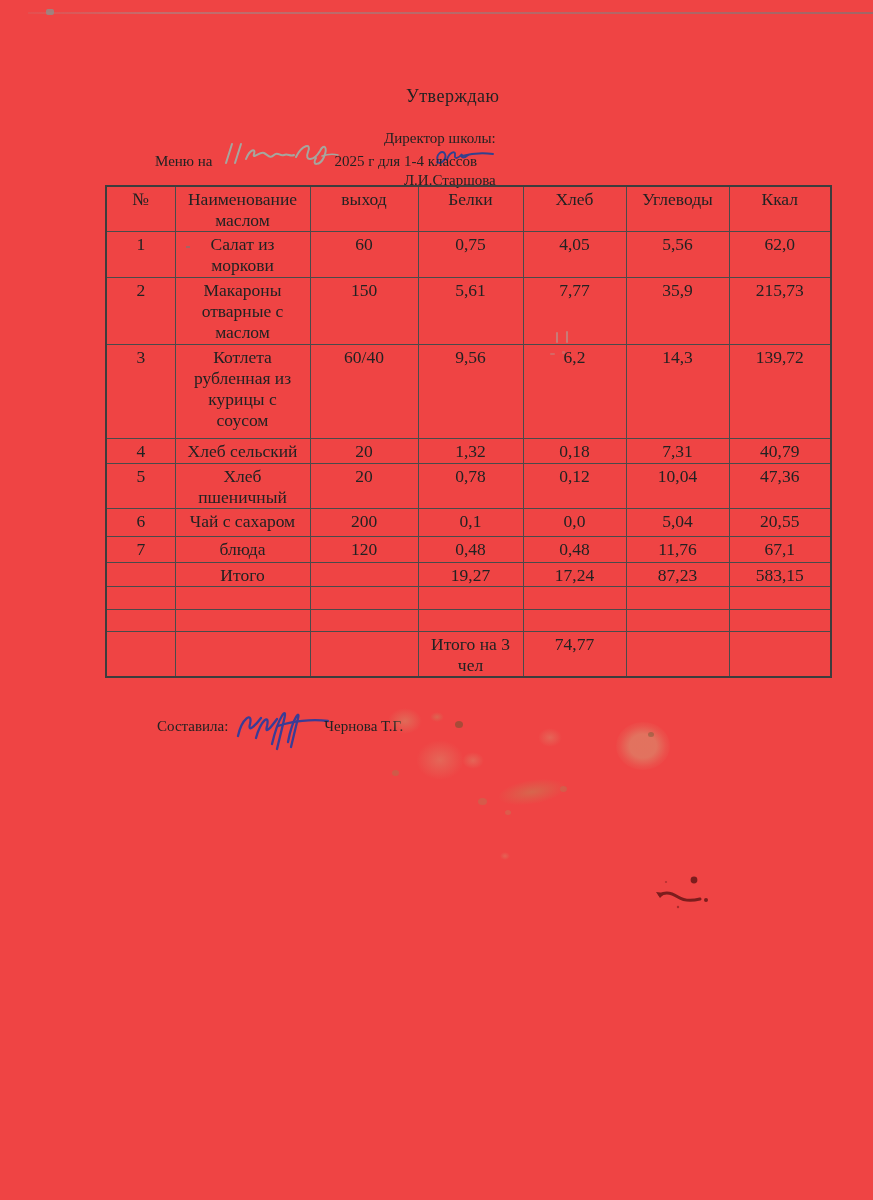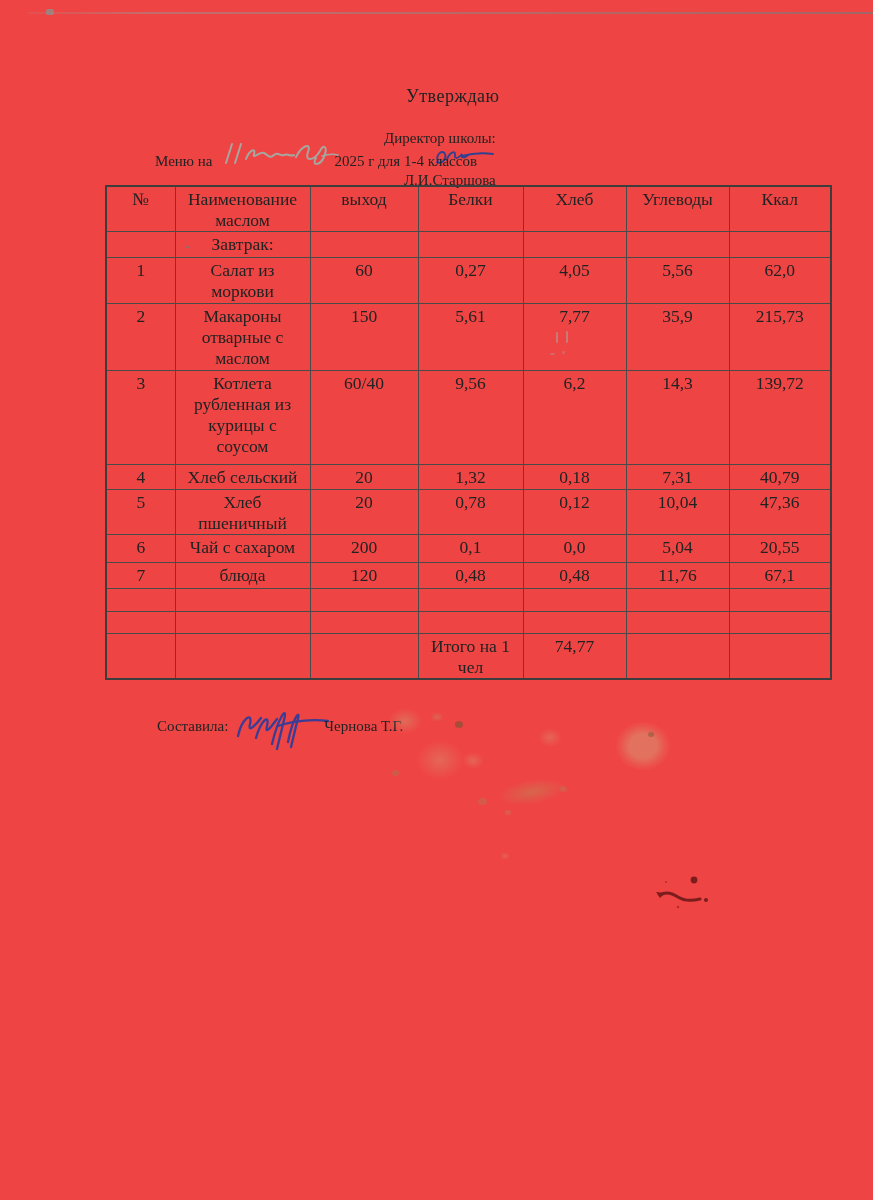--- a/index.html
+++ b/index.html
@@ -112,35 +112,26 @@
         <th>Наименование
 маслом</th>
         <th>выход</th>
         <th>Белки</th>
         <th>Хлеб</th>
         <th>Углеводы</th>
         <th>Ккал</th>
       </tr>
     </thead>
     <tbody>
-      <tr style="height:26px">
-        <td></td>
-        <td>Завтрак:</td>
-        <td></td>
-        <td></td>
-        <td></td>
-        <td></td>
-        <td></td>
-      </tr>
       <tr style="height:46px">
         <td>1</td>
         <td>Салат из
 моркови</td>
         <td>60</td>
-        <td>0,27</td>
+        <td>0,75</td>
         <td>4,05</td>
         <td>5,56</td>
         <td>62,0</td>
       </tr>
       <tr style="height:67px">
         <td>2</td>
         <td>Макароны
 отварные с
 маслом</td>
         <td>150</td>
@@ -191,20 +182,29 @@
       </tr>
       <tr style="height:26px">
         <td>7</td>
         <td>блюда</td>
         <td>120</td>
         <td>0,48</td>
         <td>0,48</td>
         <td>11,76</td>
         <td>67,1</td>
       </tr>
+      <tr style="height:24px">
+        <td></td>
+        <td>Итого</td>
+        <td></td>
+        <td>19,27</td>
+        <td>17,24</td>
+        <td>87,23</td>
+        <td>583,15</td>
+      </tr>
       <tr style="height:23px">
         <td></td>
         <td></td>
         <td></td>
         <td></td>
         <td></td>
         <td></td>
         <td></td>
       </tr>
       <tr style="height:22px">
@@ -213,21 +213,21 @@
         <td></td>
         <td></td>
         <td></td>
         <td></td>
         <td></td>
       </tr>
       <tr style="height:41px">
         <td></td>
         <td></td>
         <td></td>
-        <td>Итого на 1
+        <td>Итого на 3
 чел</td>
         <td>74,77</td>
         <td></td>
         <td></td>
       </tr>
     </tbody>
   </table>
 
   <div class="mark" style="left:186px;top:246px;width:4px;height:2px;background:#777;opacity:.6;"></div>
 

